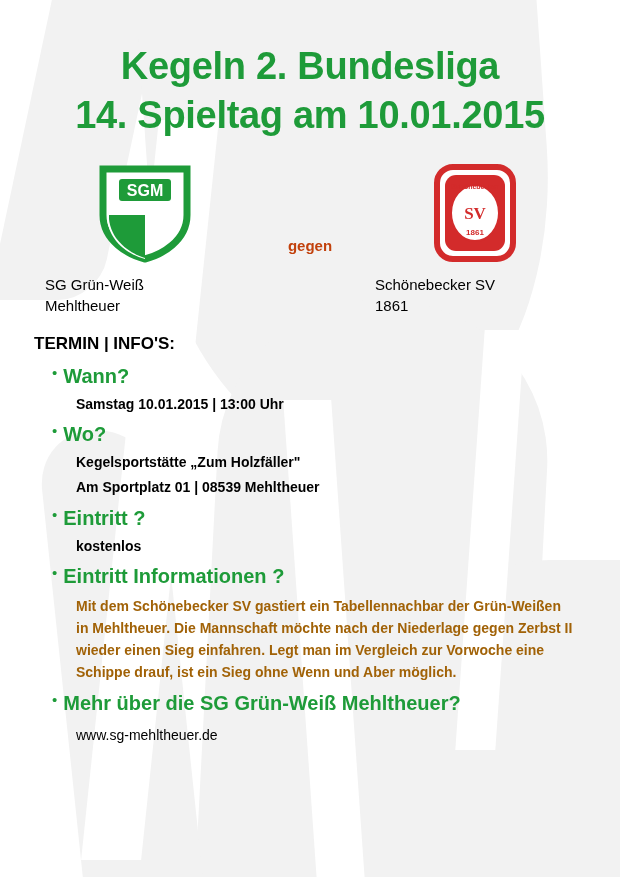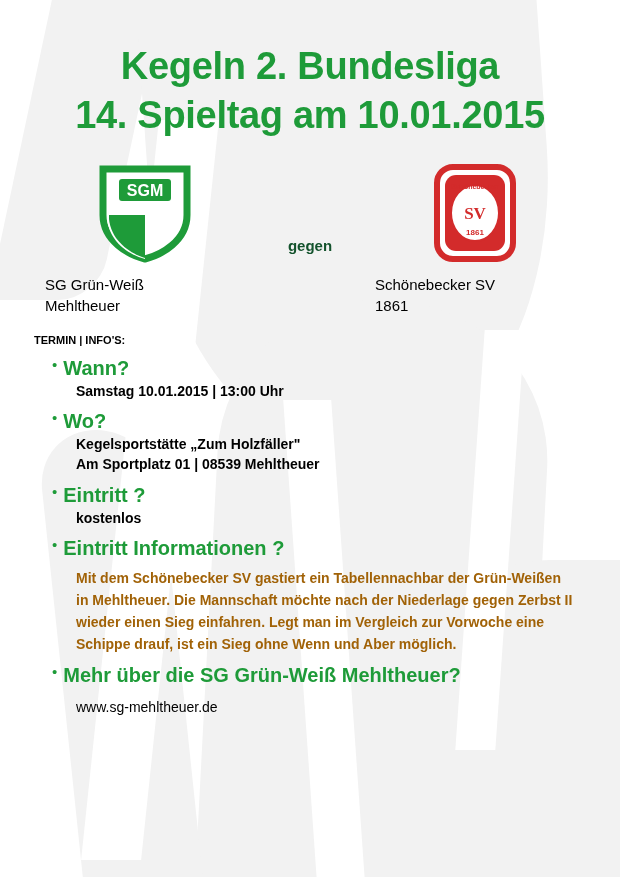--- a/index.html
+++ b/index.html
@@ -108,37 +108,37 @@
     font-size: 15px;
     color: #000;
     line-height: 1.35;
     margin-top: 14px;
   }
   .versus {
     width: 130px;
     text-align: center;
     font-weight: bold;
     font-size: 15px;
-    color: #14532d;
+    color: #c2410c;
     padding-top: 72px;
   }
   .crest {
     height: 96px;
     display: flex;
     align-items: center;
     justify-content: center;
   }
 
   
   .info {
     padding: 18px 34px 0 34px;
   }
   .info-heading {
     font-weight: bold;
-    font-size: 11px;
+    font-size: 17px;
     color: #000;
     margin-bottom: 10px;
   }
   .bullet-row {
     display: flex;
     align-items: flex-start;
     margin-top: 8px;
     padding-left: 18px;
   }
   .bullet-dot {
@@ -152,20 +152,21 @@
     font-weight: bold;
     font-size: 20px;
     line-height: 1.25;
   }
   .answer {
     font-weight: bold;
     font-size: 14px;
     color: #000;
     line-height: 1.45;
     padding-left: 42px;
+    margin-top: 5px;
   }
   .answer.tight { }
   .para {
     font-weight: bold;
     font-size: 14px;
     color: #a16207;
     line-height: 1.58;
     padding-left: 42px;
     margin-top: 6px;
     padding-right: 10px;

